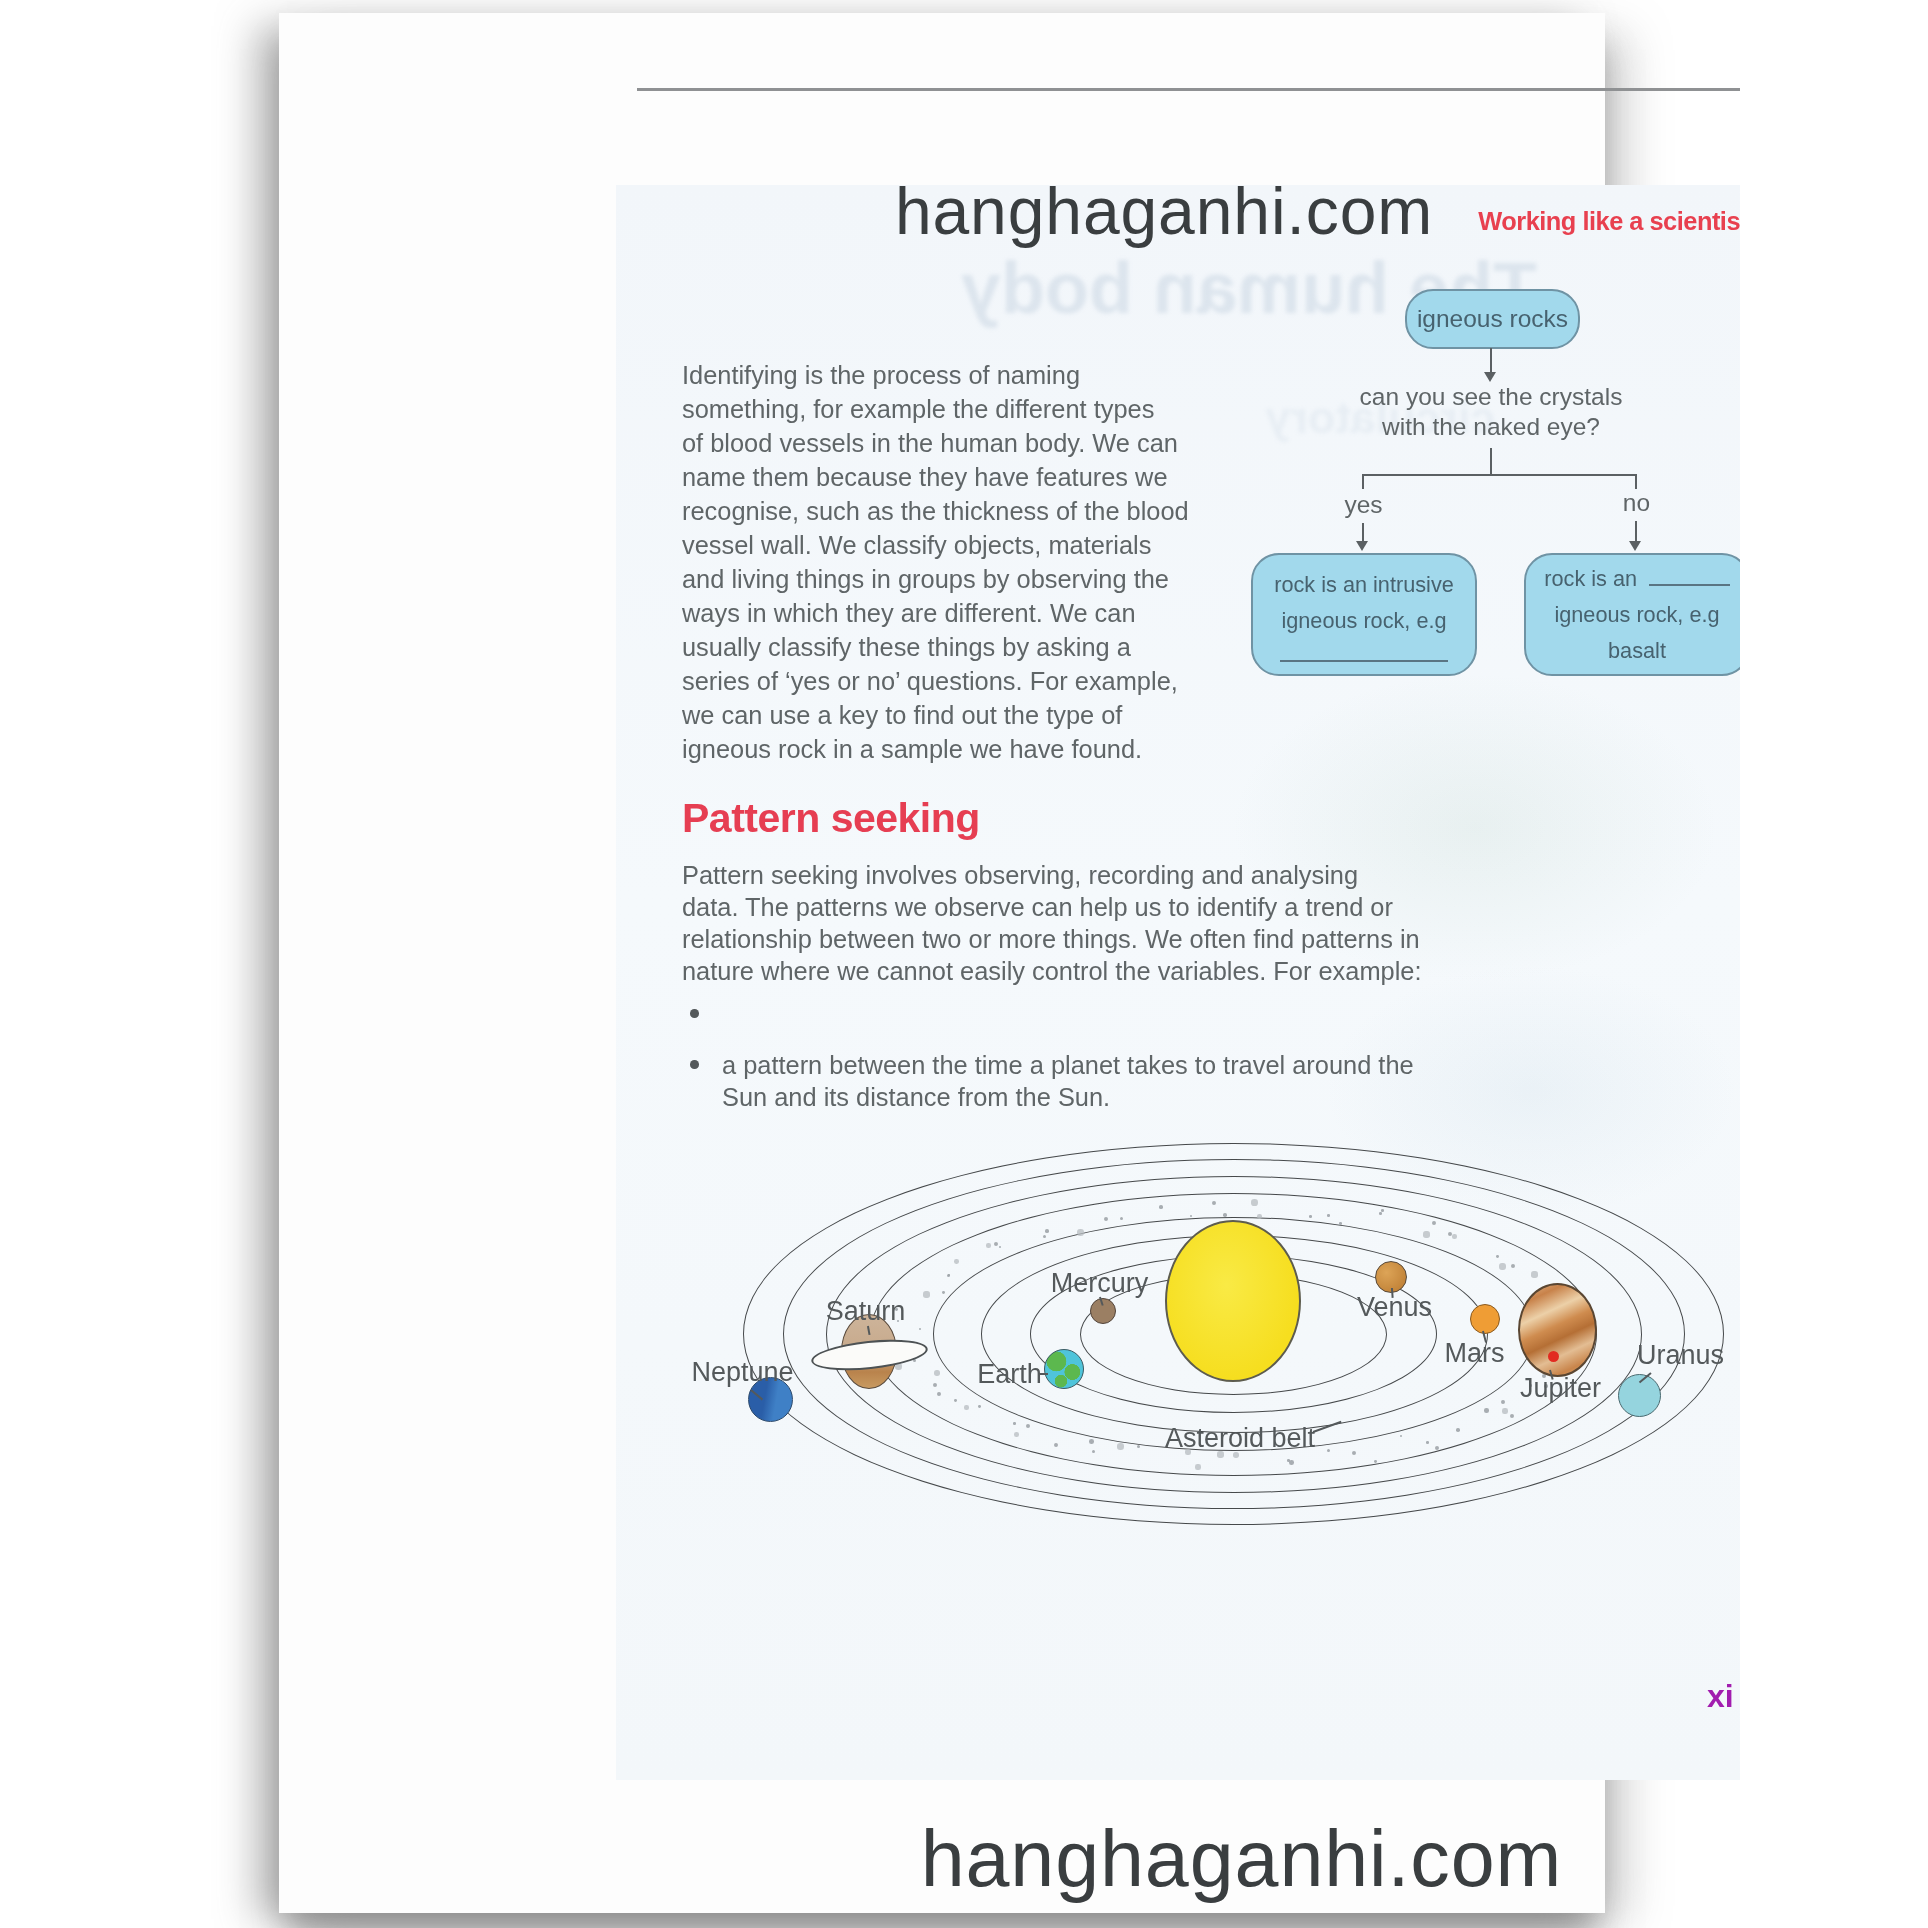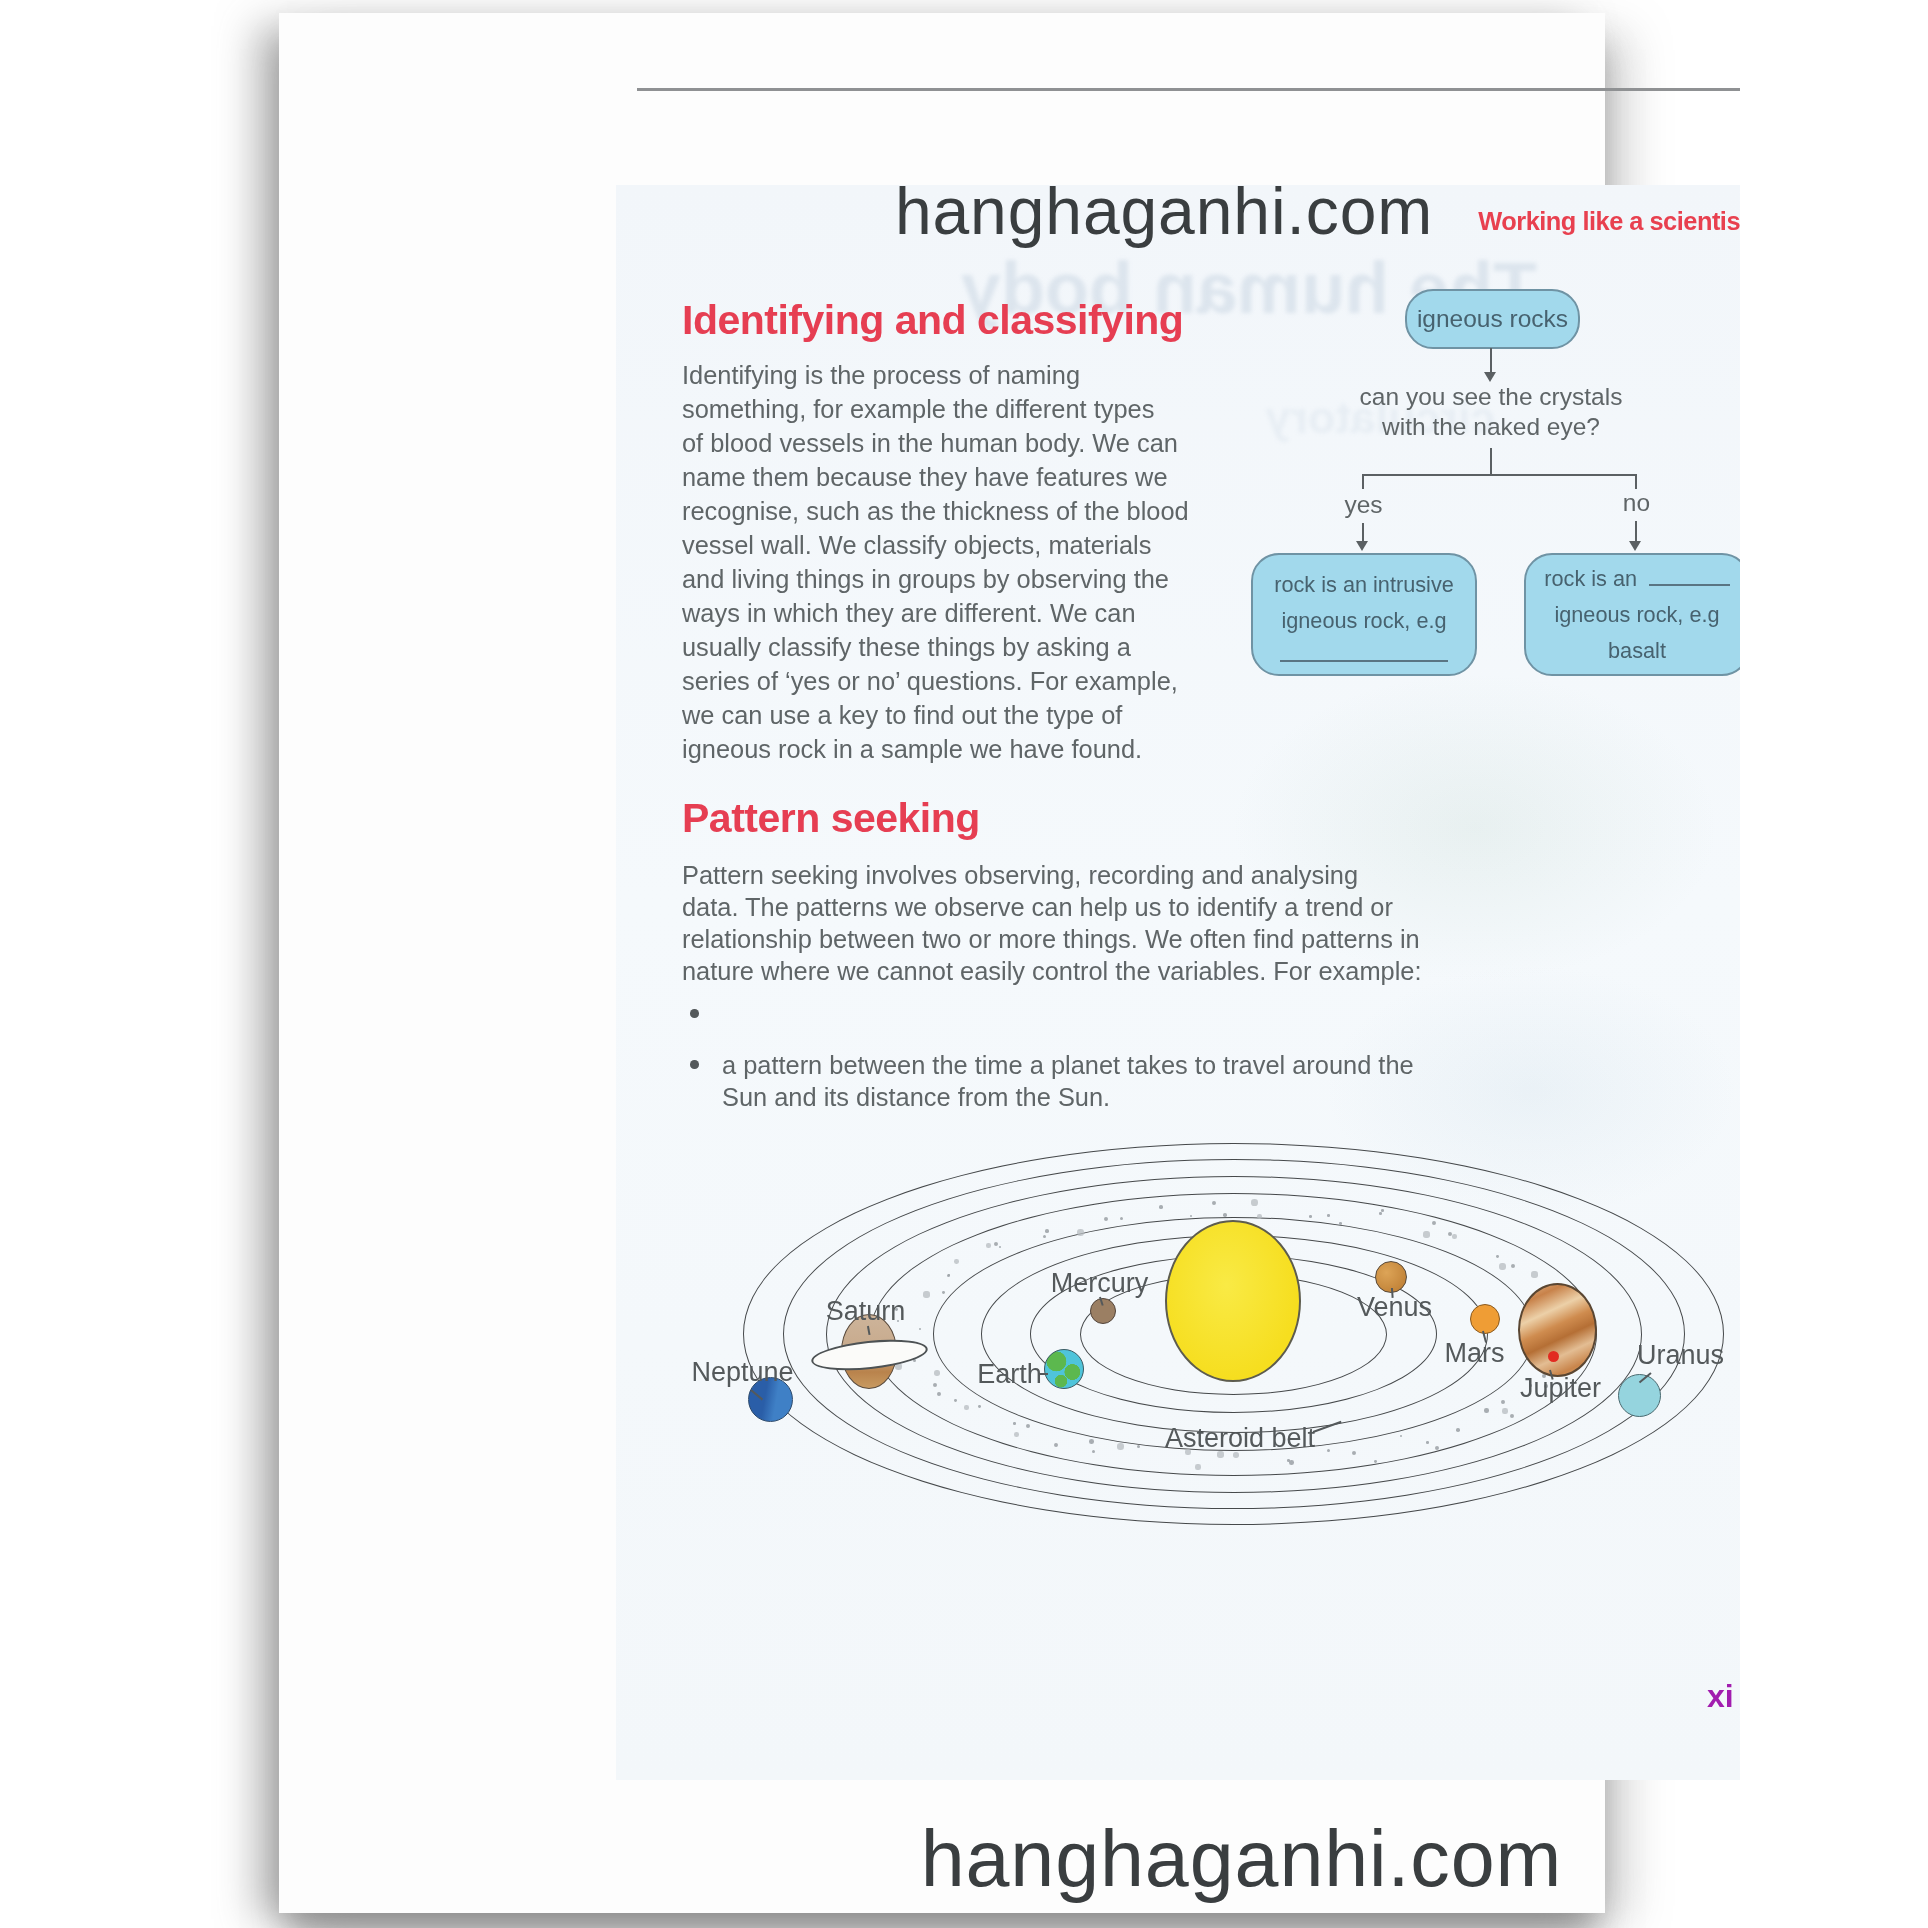--- a/index.html
+++ b/index.html
@@ -61,21 +61,20 @@
     <div class="blob" style="left:951px;top:659px;width:490px;height:311px;
          background:radial-gradient(ellipse at center, rgba(165,195,180,0.16), rgba(165,195,180,0) 70%);"></div>
     <div class="blob" style="left:1045px;top:951px;width:414px;height:254px;
          background:radial-gradient(ellipse at center, rgba(170,198,215,0.14), rgba(170,198,215,0) 70%);"></div>
 
     <div class="rule"></div>
 
     <div class="wm-top">hanghaganhi.com</div>
     <div class="hdr">Working like a scientist</div>
 
-    <div class="h1" style="left:403px;top:284px;">Identifying and classifying</div>
     <div class="body-txt p1">Identifying is the process of naming
 something, for example the different types
 of blood vessels in the human body. We can
 name them because they have features we
 recognise, such as the thickness of the blood
 vessel wall. We classify objects, materials
 and living things in groups by observing the
 ways in which they are different. We can
 usually classify these things by asking a
 series of ‘yes or no’ questions. For example,

